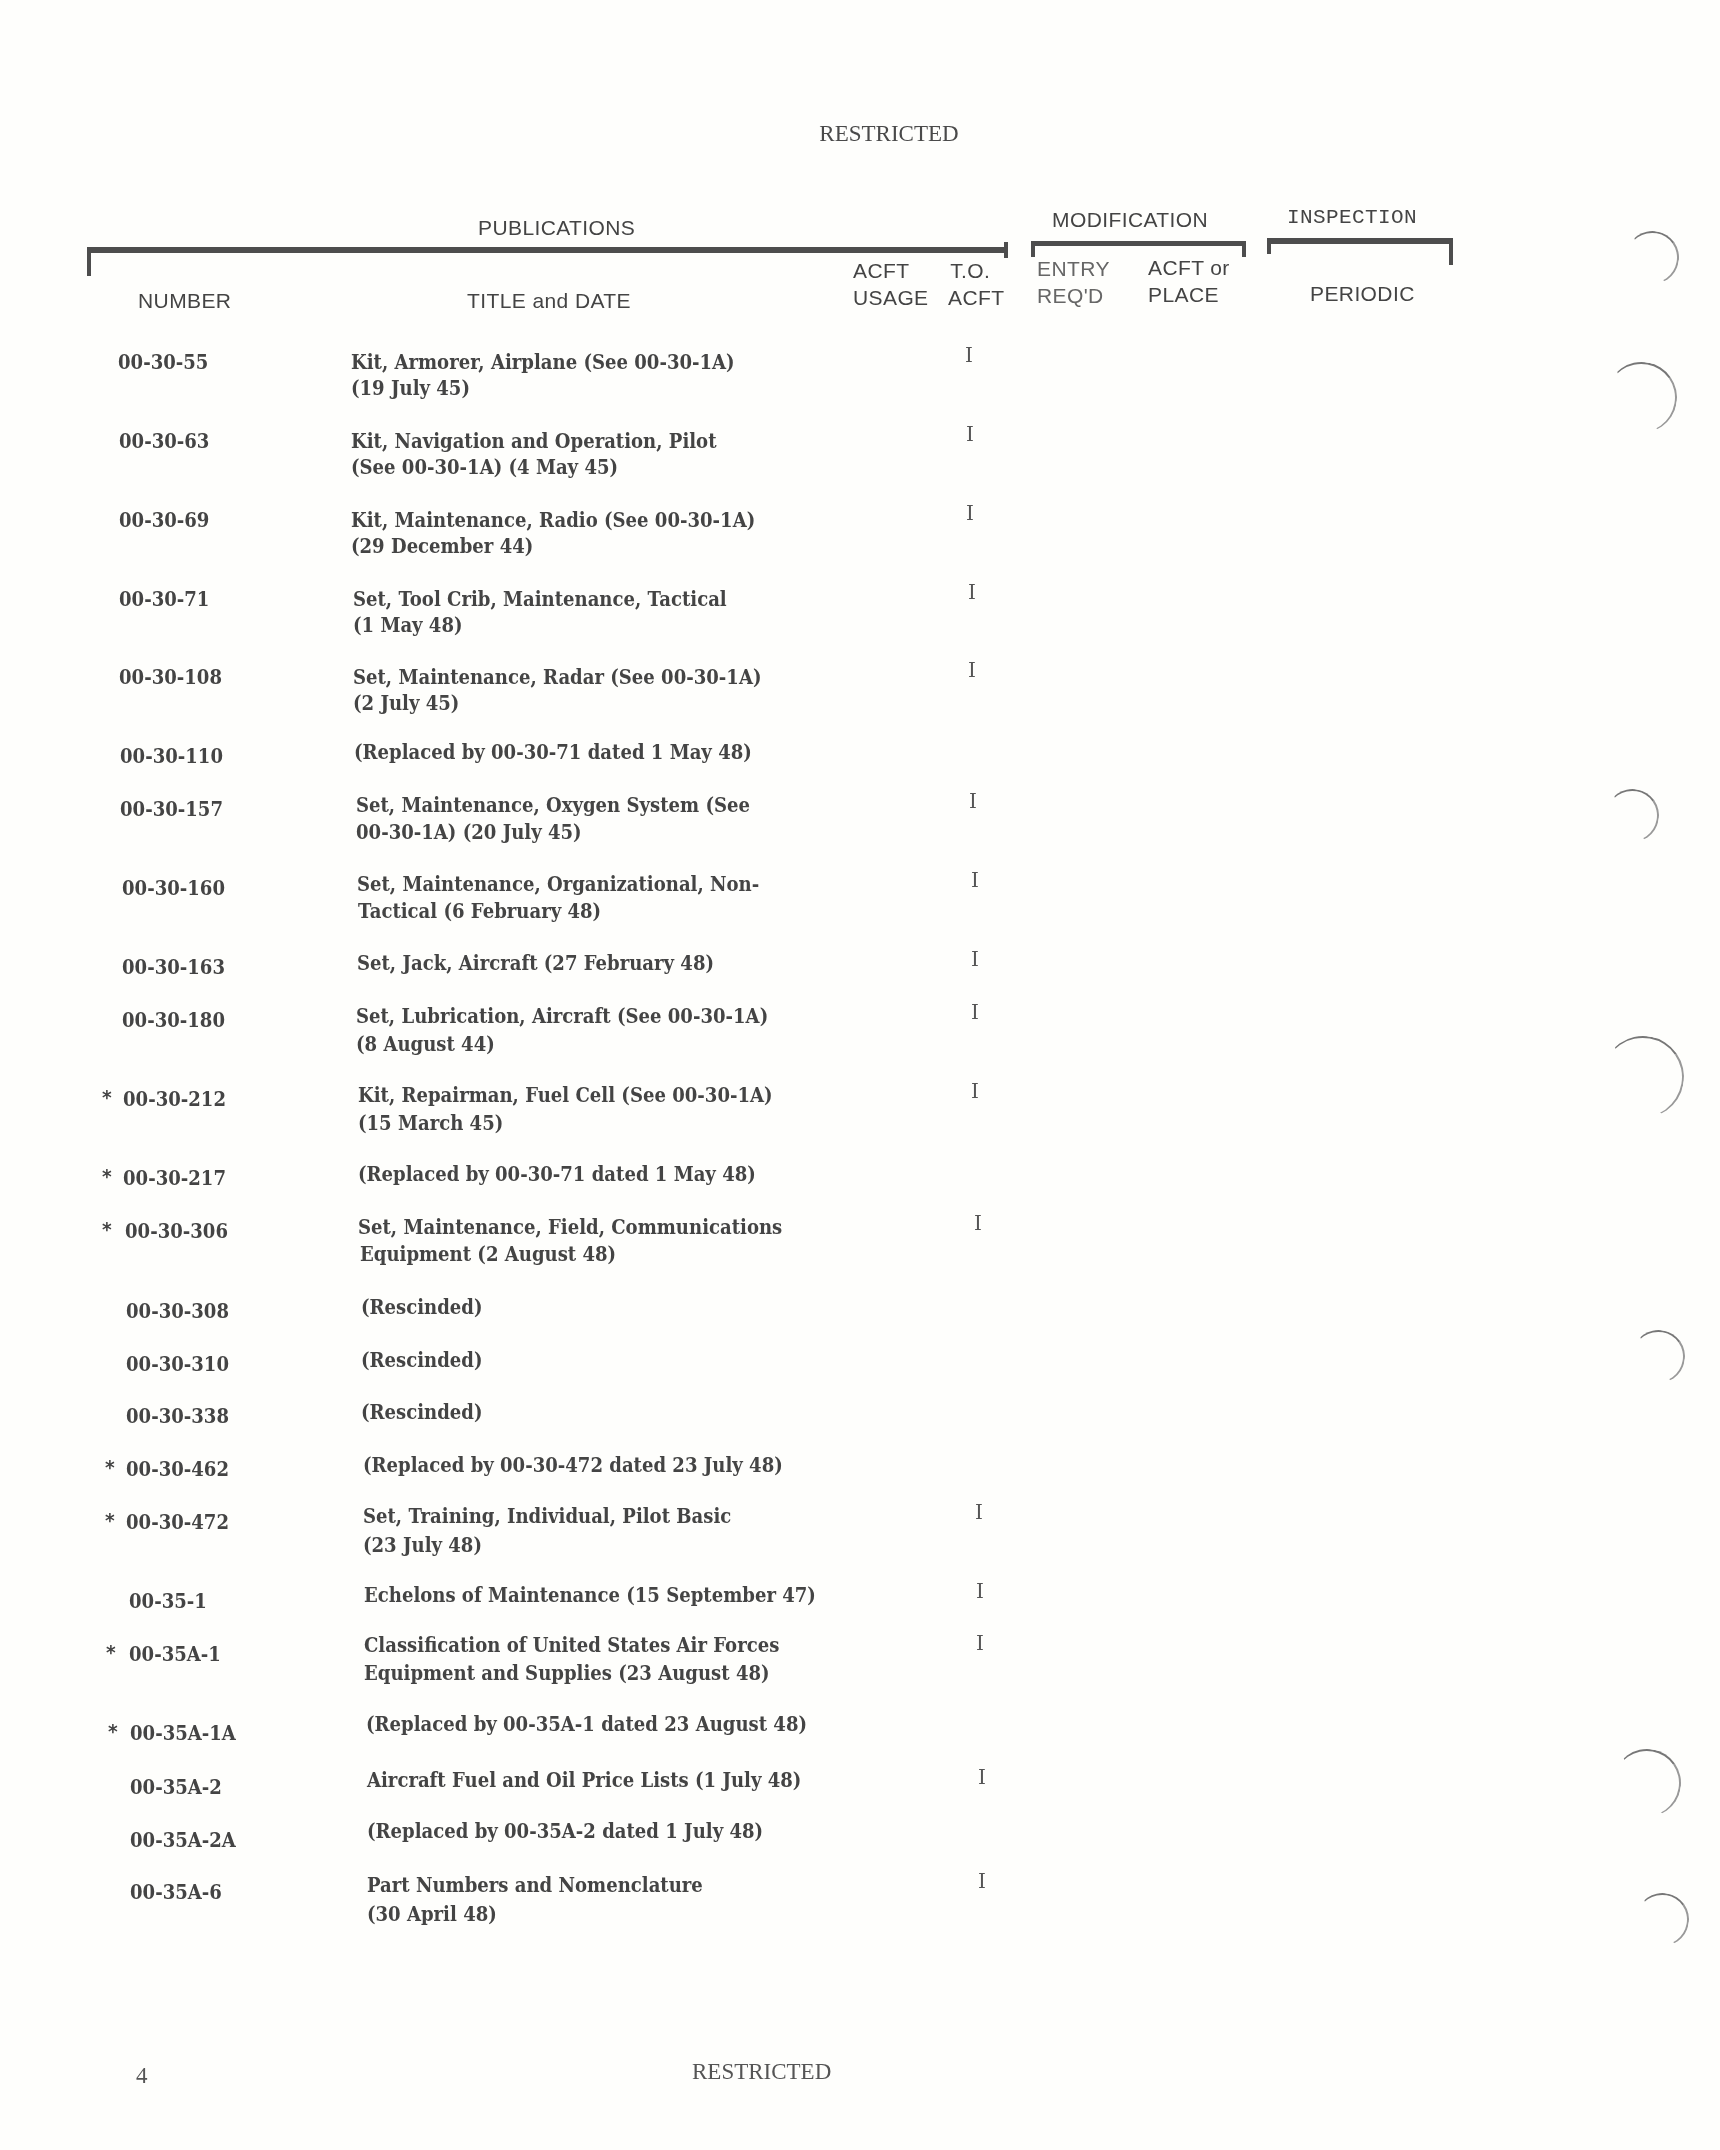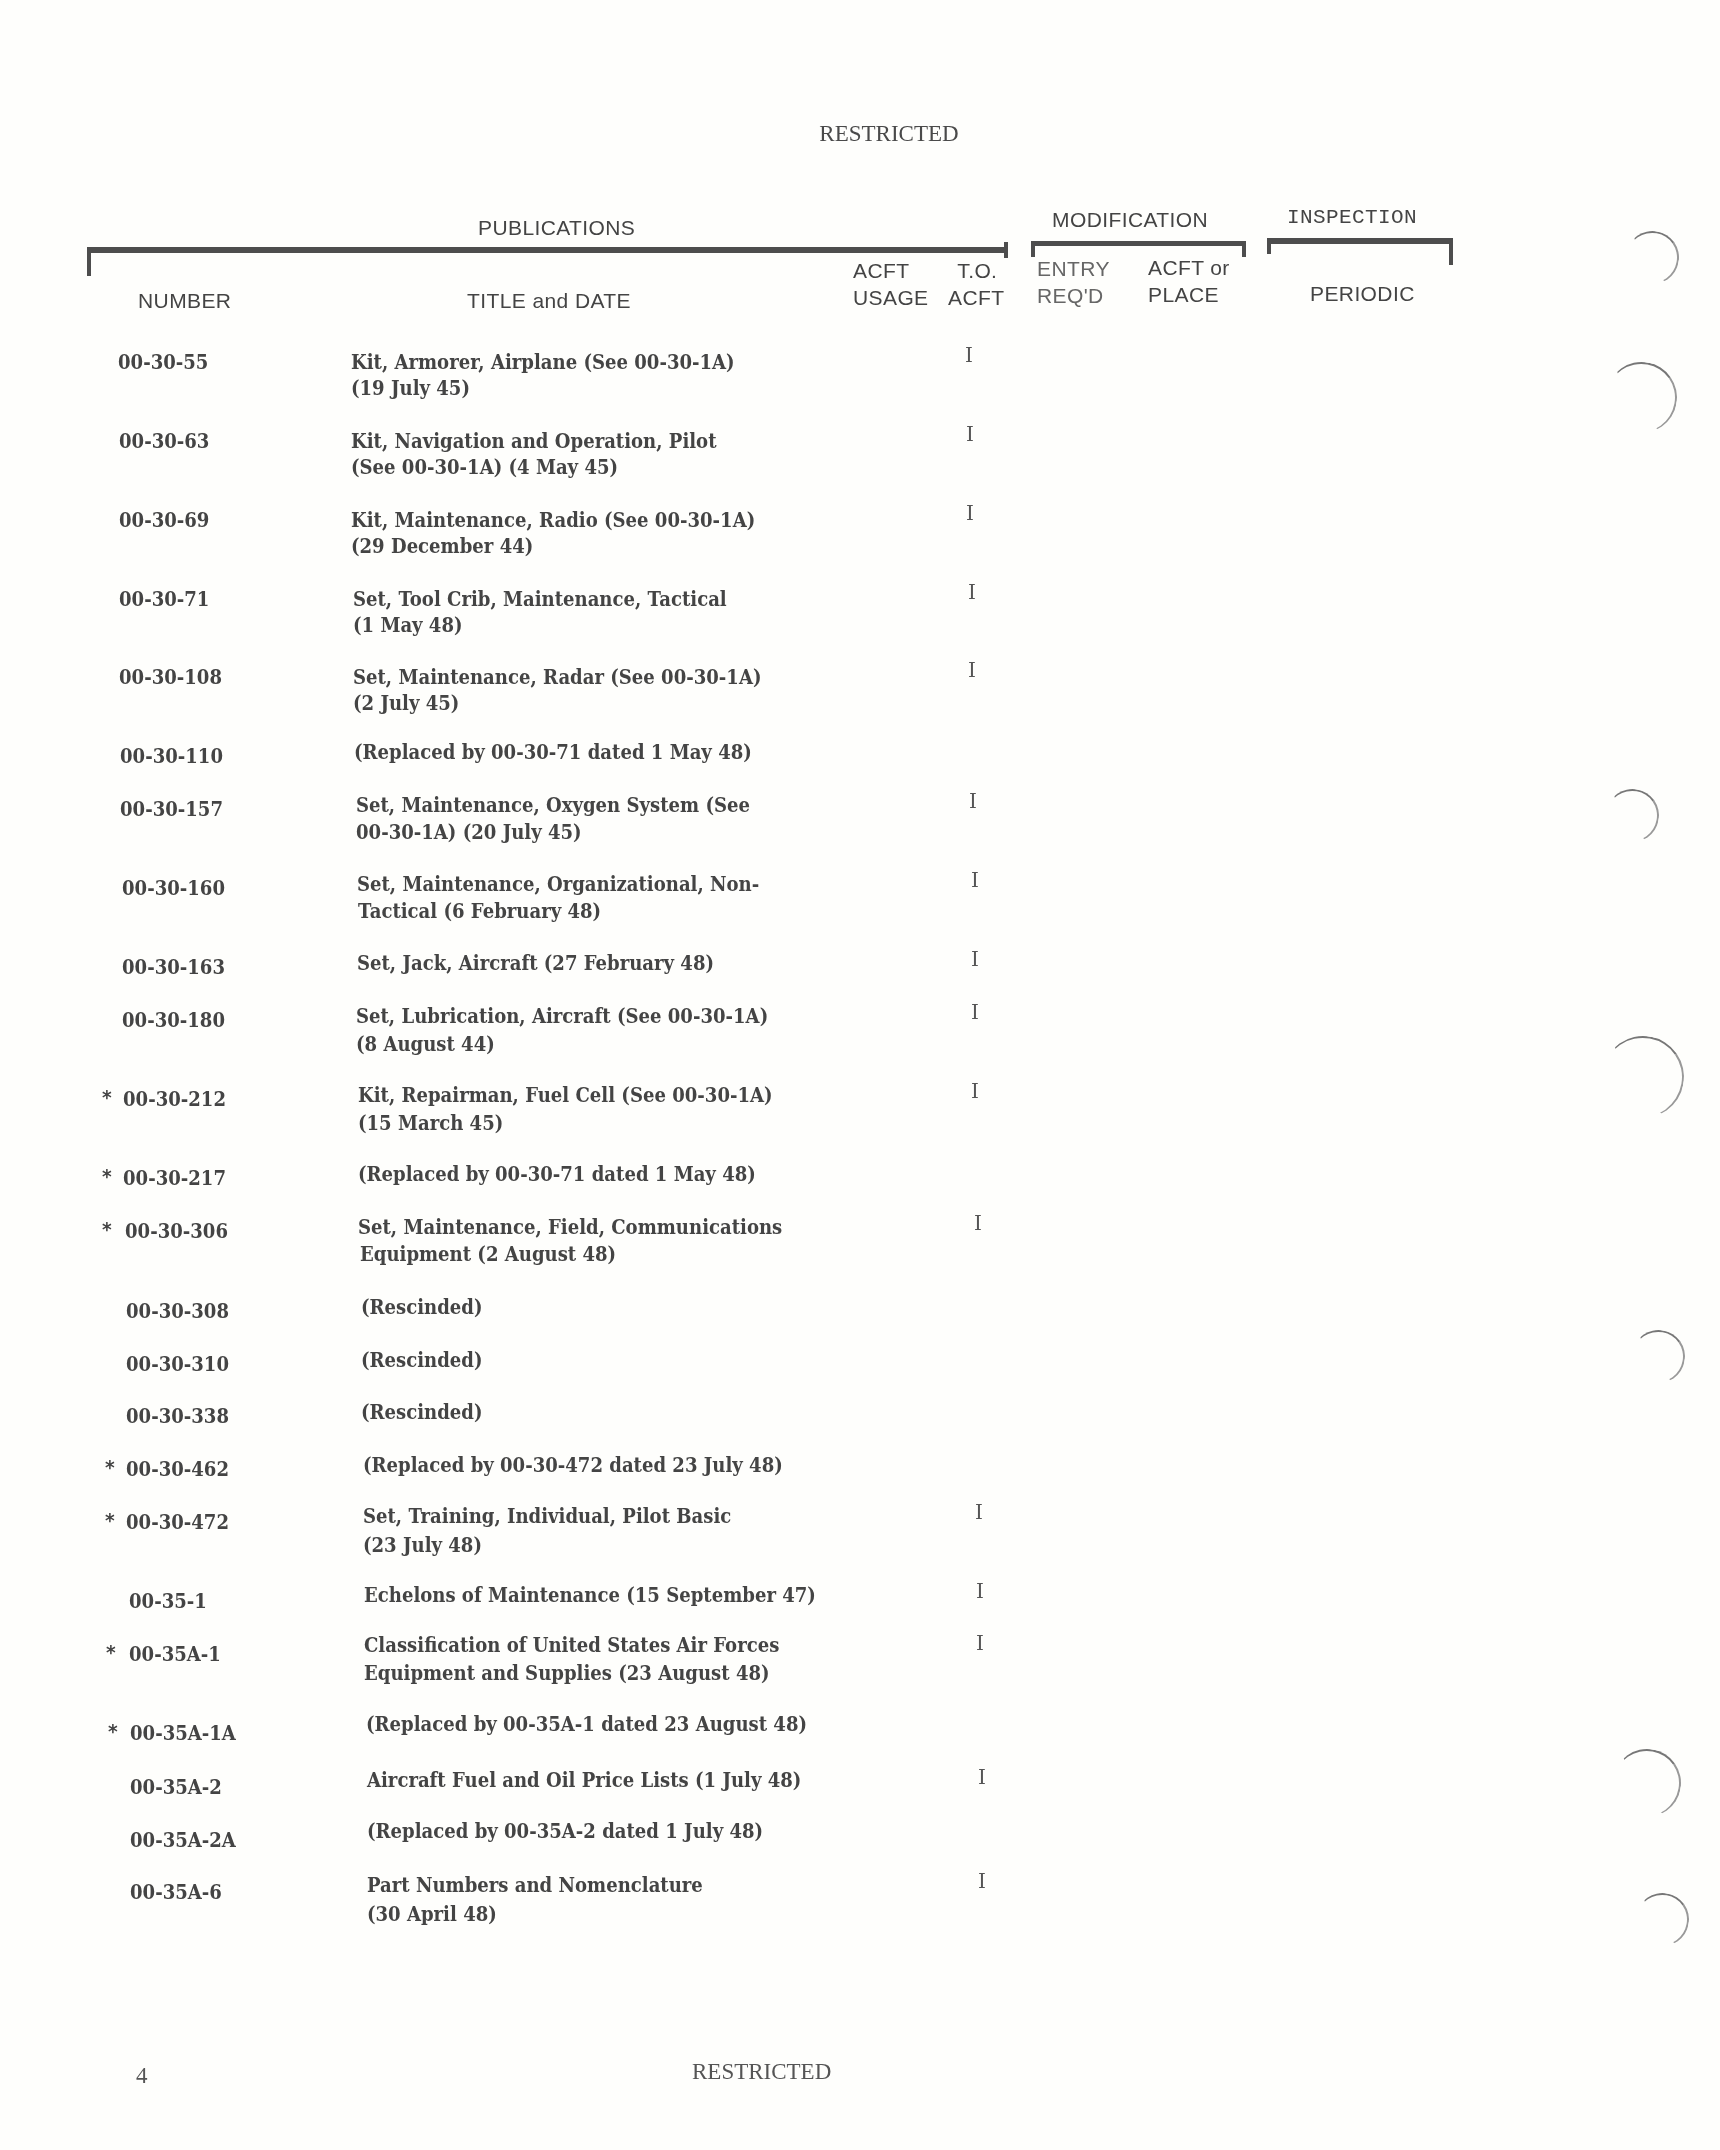--- a/index.html
+++ b/index.html
@@ -88,21 +88,21 @@
 <div class="bar" style="left:1267px;top:238px;width:185px;height:5.7px;"></div>
 <div class="bar" style="left:1267px;top:238px;width:3.6px;height:16px;"></div>
 <div class="bar" style="left:1449px;top:238px;width:3.6px;height:27px;"></div>
 
 <div class="hdr" style="left:138px;top:287px;">NUMBER</div>
 <div class="hdr" style="left:467px;top:287px;">TITLE and DATE</div>
 <div class="hdr" style="left:853px;top:257px;">
   <div>ACFT</div>
   <div>USAGE</div>
 </div>
-<div class="hdr" style="left:948px;top:257px;text-align:center;">
+<div class="hdr" style="left:948px;top:257px;">
   <div style="padding-left:2.2px">T.O.</div>
   <div>ACFT</div>
 </div>
 <div class="hdr" style="left:1037px;top:255px;color:#666;">
   <div>ENTRY</div>
   <div>REQ'D</div>
 </div>
 <div class="hdr" style="left:1148px;top:254px;">
   <div>ACFT or</div>
   <div>PLACE</div>

